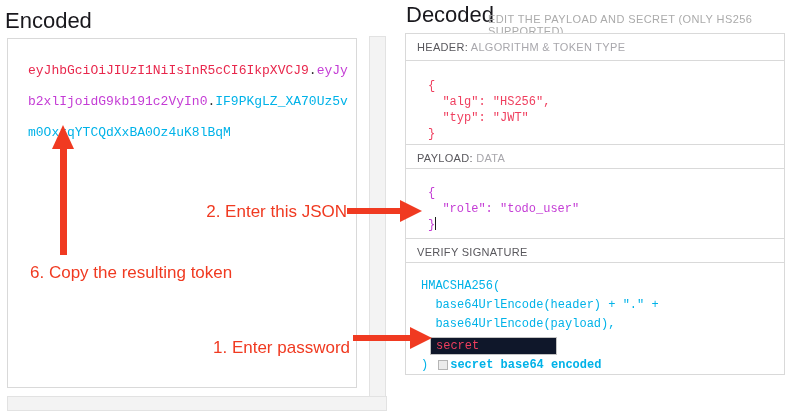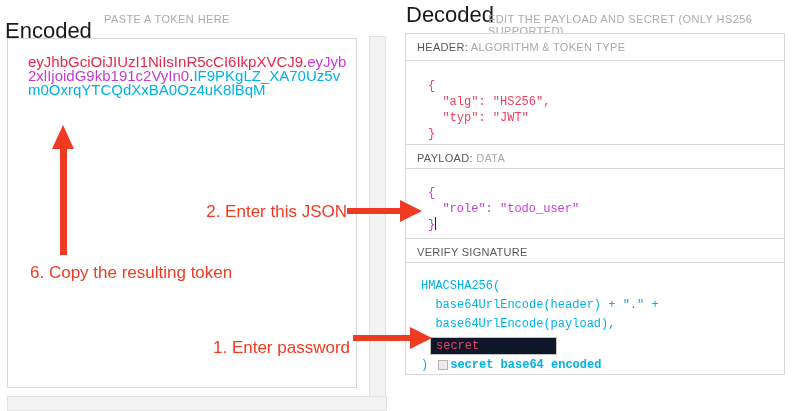--- a/index.html
+++ b/index.html
@@ -9,22 +9,22 @@
   }
   *{margin:0;padding:0;box-sizing:border-box;}
   html,body{background:#fff;}
   .page{position:relative;width:793px;height:411px;background:#fff;overflow:hidden;
         font-family:"Liberation Sans",sans-serif;}
   .col-title{position:absolute;font-size:22px;font-weight:400;color:#19181d;}
   .col-subtitle{position:absolute;font-size:11px;color:#ababab;letter-spacing:.4px;}
   
   .editor{position:absolute;left:7px;top:38px;width:350px;height:350px;
           background:#fff;border:1px solid var(--border);}
-  .token-text{padding:16px 4px 0 20px;font-family:Liberation Sans, sans-serif;
-          font-size:15px;line-height:14px;word-break:break-all;white-space:pre-wrap;}
+  .token-text{padding:16px 4px 0 20px;font-family:Liberation Mono, monospace;
+          font-size:13px;line-height:31px;word-break:break-all;white-space:pre-wrap;}
   .seg-h{color:var(--token-red);} .seg-p{color:var(--token-purple);}
   .seg-s{color:var(--token-blue);} .seg-dot{color:#2e2e2e;}
   .vscroll{position:absolute;left:369px;top:36px;width:17px;height:375px;
            background:#f3f3f3;border:1px solid #e2e2e2;}
   .hscroll{position:absolute;left:7px;top:396px;width:380px;height:15px;
            background:#f3f3f3;border:1px solid #e2e2e2;}
   
   .panel{position:absolute;left:405px;top:33px;width:380px;height:342px;
          background:#fff;border:1px solid var(--border);display:flex;flex-direction:column;}
   .sec-label{padding:7px 11px 16px;font-size:11px;letter-spacing:.3px;
@@ -55,22 +55,21 @@
   .head-right{border-top:11px solid transparent;border-bottom:11px solid transparent;
               border-left:22px solid var(--annotation);}
   .head-up{border-left:11px solid transparent;border-right:11px solid transparent;
            border-bottom:24px solid var(--annotation);}
 </style>
 </head>
 <body>
 
 <div class="page">
 
-  <h1 class="col-title" style="left:5px;top:18px;">Encoded</h1>
-  <span class="col-subtitle" style="left:104px;top:13px;">PASTE A TOKEN HERE</span>
+  <h1 class="col-title" style="left:5px;top:8px;">Encoded</h1>
 
   <div class="editor">
     <div class="token-text"><span class="seg-h">eyJhbGciOiJIUzI1NiIsInR5cCI6IkpXVCJ9</span><span class="seg-dot">.</span><span class="seg-p">eyJyb2xlIjoidG9kb191c2VyIn0</span><span class="seg-dot">.</span><span class="seg-s">IF9PKgLZ_XA70Uz5vm0OxrqYTCQdXxBA0Oz4uK8lBqM</span></div>
   </div>
   <div class="vscroll"></div>
   <div class="hscroll"></div>
 
   <h1 class="col-title" style="left:406px;top:2px;">Decoded</h1>
   <span class="col-subtitle" style="left:488px;top:13px;">EDIT THE PAYLOAD AND SECRET (ONLY HS256 SUPPORTED)</span>
 

